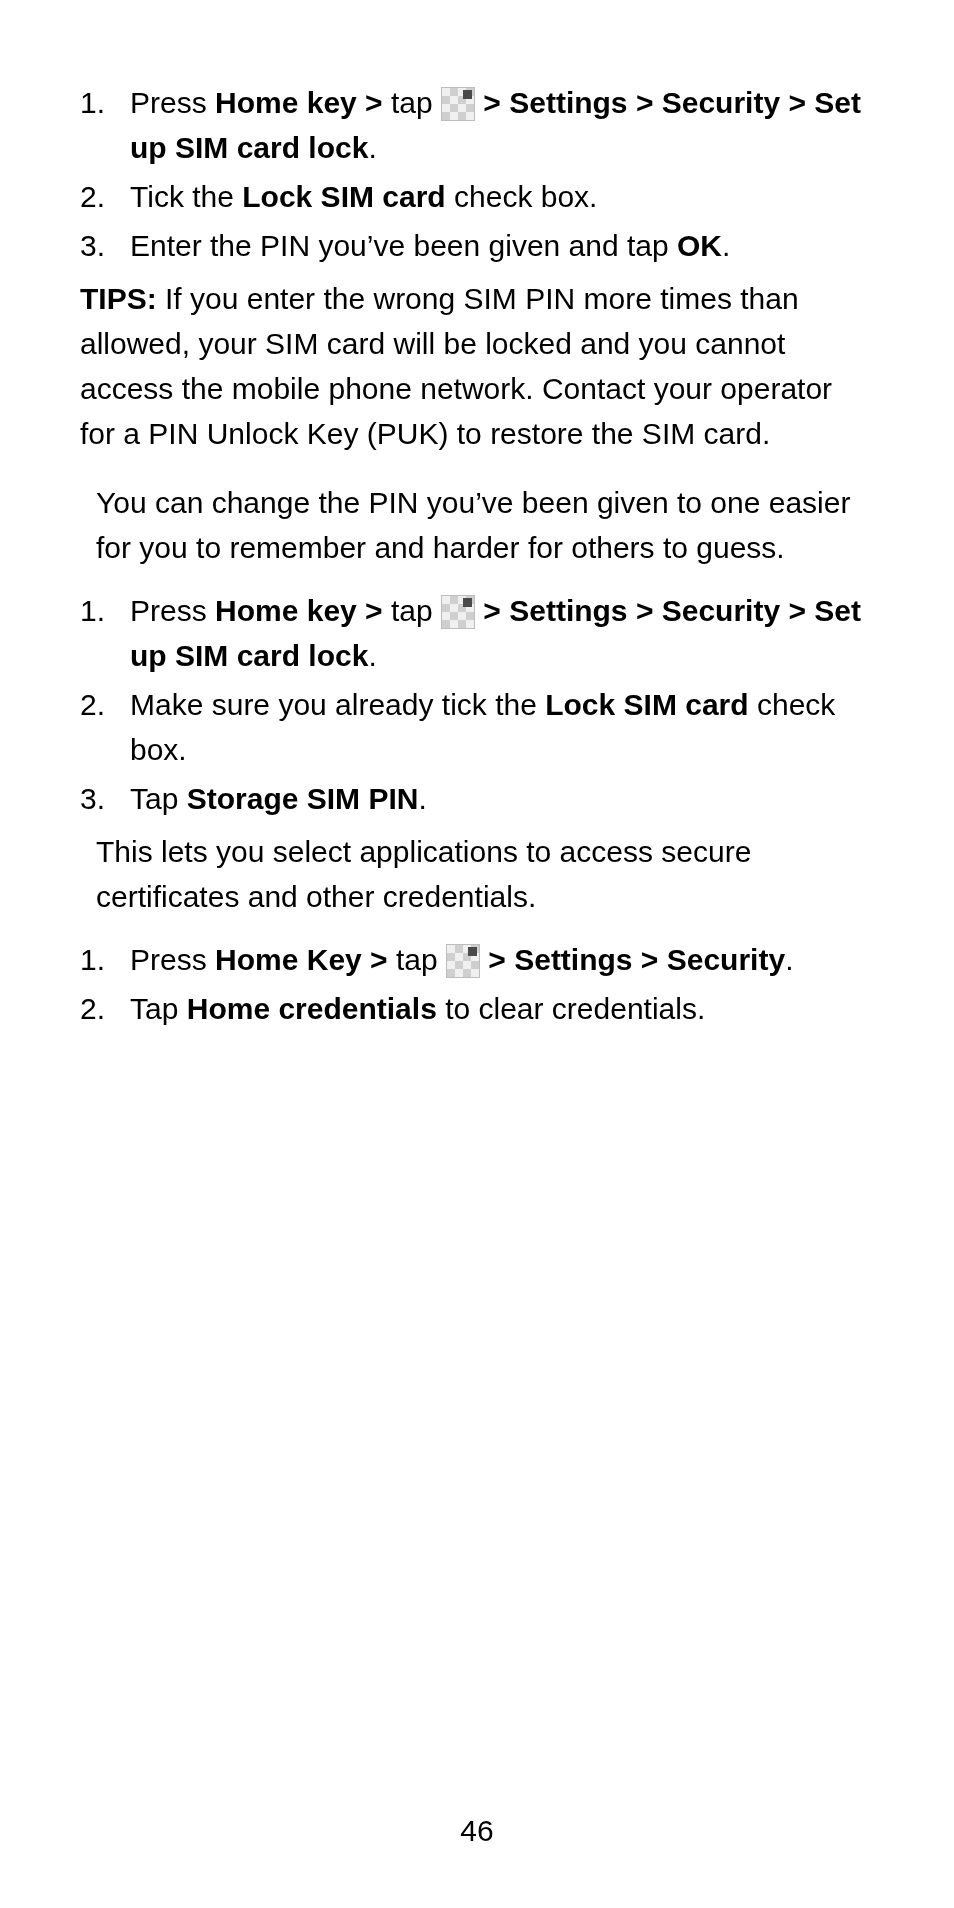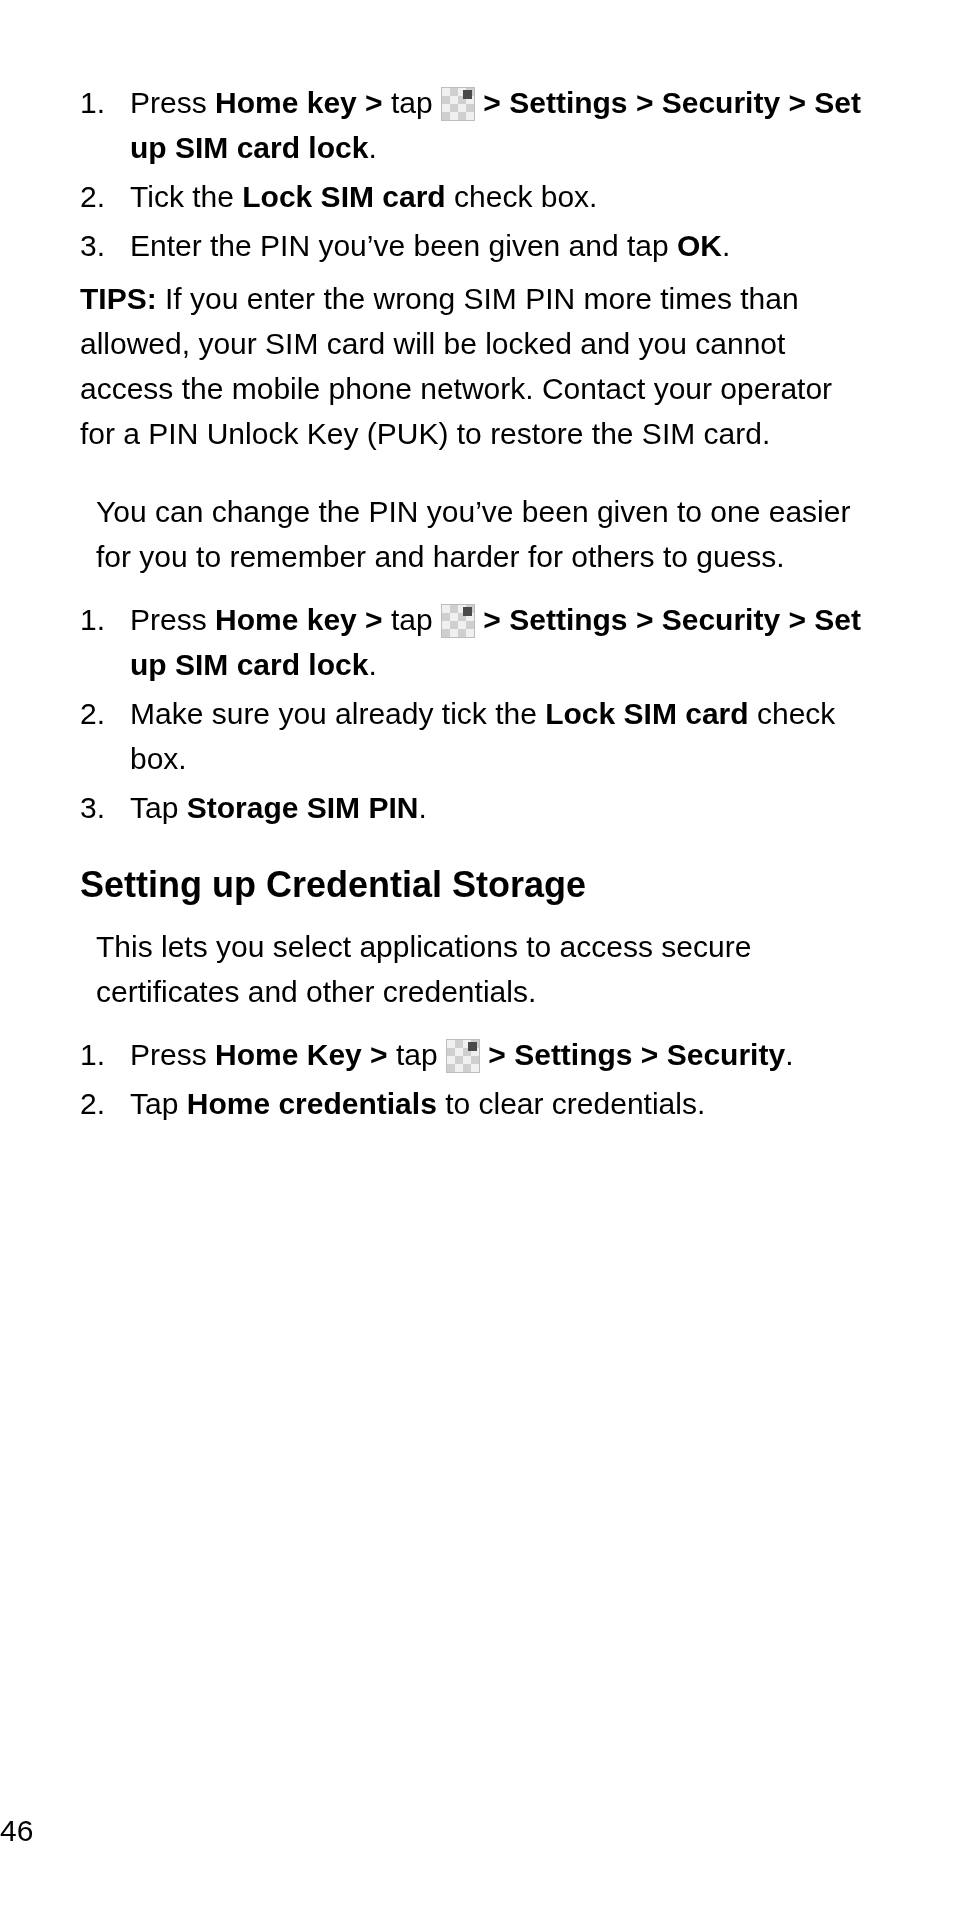--- a/index.html
+++ b/index.html
@@ -34,21 +34,21 @@
   }
   ol.steps > li > .num {
     flex: 0 0 50px;
     text-align: left;
   }
   ol.steps > li > .body {
     flex: 1;
   }
   .b { font-weight: bold; }
   .tips-para {
-    margin: 6px 0 33px 0;
+    margin: 6px 0 24px 0;
   }
   .sub-heading {
     font-weight: bold;
     font-size: 30px;
     margin: 18px 0 10px 0;
   }
   .section-heading {
     font-weight: bold;
     font-size: 36px;
     margin: 28px 0 12px 0;
@@ -78,20 +78,21 @@
     right: 2px;
     width: 9px;
     height: 9px;
     background: #4a4a4a;
   }
   .page-number {
     position: absolute;
     bottom: 60px;
     left: 0;
     width: 100%;
+    text-align: center;
     font-size: 30px;
   }
 </style>
 </head>
 <body>
 
 <div class="page">
   <div class="content">
 
     <ol class="steps">
@@ -135,21 +136,20 @@
         </span>
       </li>
       <li>
         <span class="num">3.</span>
         <span class="body">
           <span>Tap </span><span class="b">Storage SIM PIN</span><span>.</span>
         </span>
       </li>
     </ol>
 
-    <div class="section-heading">Setting up Credential Storage</div>
     <p class="para">This lets you select applications to access secure certificates and other credentials.</p>
 
 
     <ol class="steps">
       <li>
         <span class="num">1.</span>
         <span class="body">
           <span>Press </span><span class="b">Home Key &gt; </span><span>tap </span><span class="icon-placeholder"></span><span class="b"> &gt; Settings &gt; Security</span><span>.</span>
         </span>
       </li>

